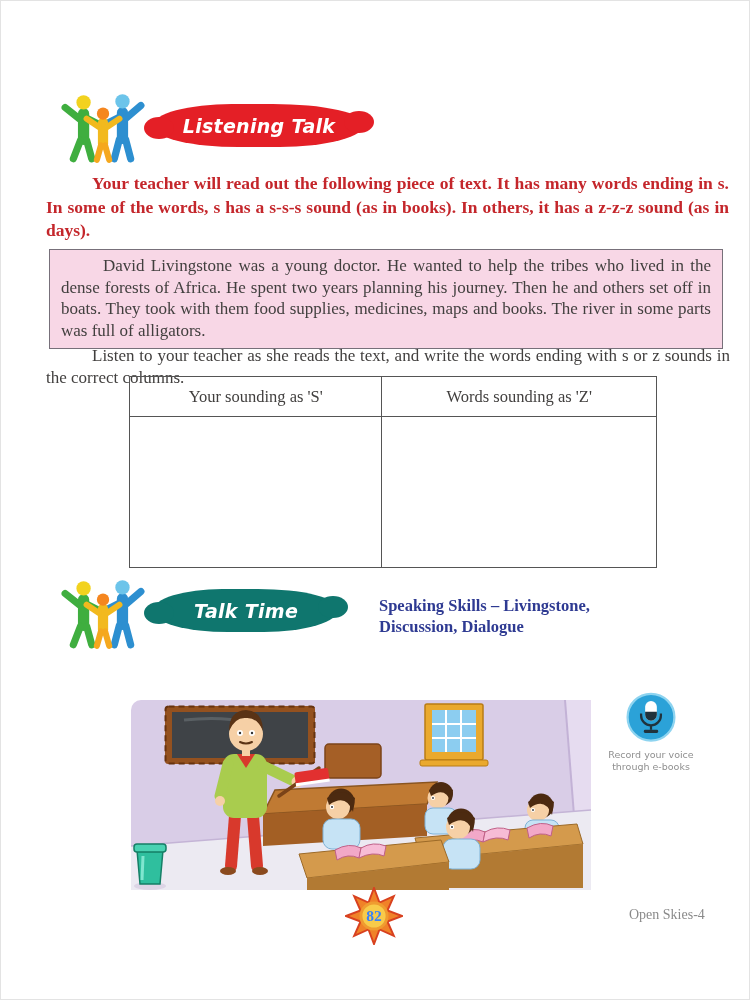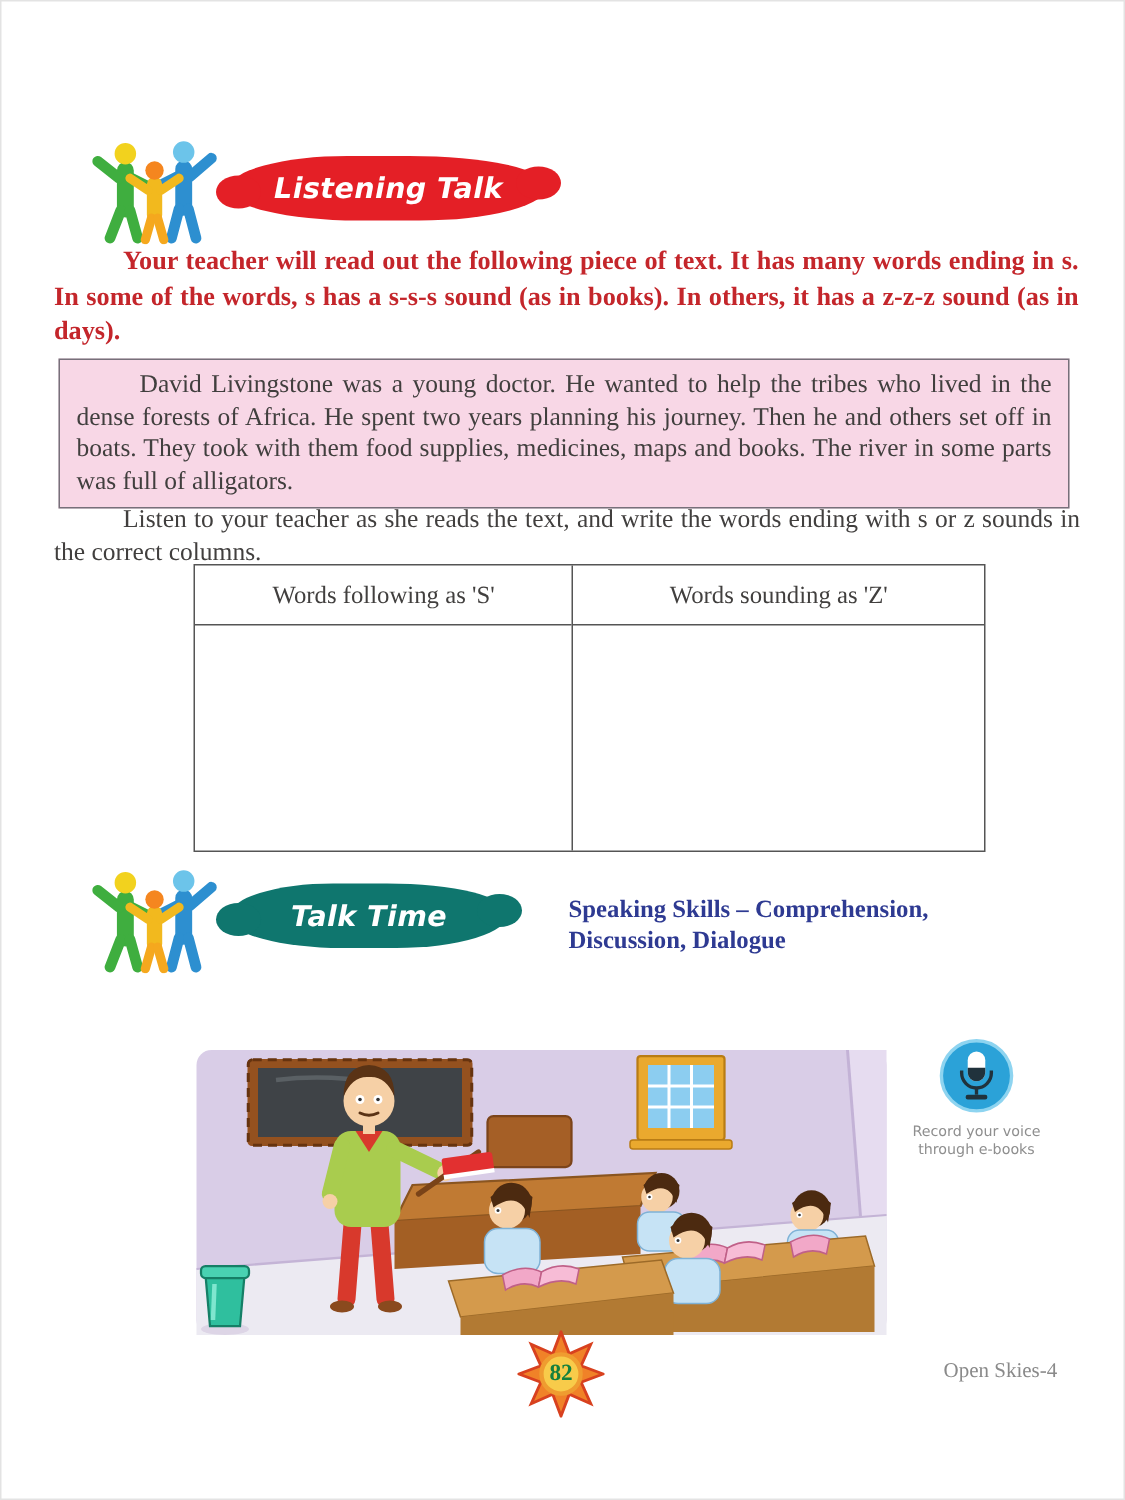--- a/index.html
+++ b/index.html
@@ -23,21 +23,21 @@
   .badge::before{width:30px;height:22px;left:-9px;top:13px;}
   .badge::after{width:30px;height:22px;right:-9px;top:7px;}
   .badge .lbl{position:relative;z-index:2;}
   .badge-listening{left:152px;top:103px;width:212px;height:43px;background:#e41f26;}
   .badge-talk{left:152px;top:588px;width:186px;height:43px;background:#0f766e;}
   
   .skill-heading{position:absolute;font-weight:bold;font-size:16.5px;white-space:nowrap;}
   .heading-listening{left:378px;top:117px;color:#c4262b;}
   .heading-talk{left:378px;top:594px;color:#2e3a92;line-height:21px;white-space:normal;width:320px;}
   
-  .para{position:absolute;margin:0;text-align:justify;}
+  .para{position:absolute;margin:10px;text-align:justify;}
   .red-intro{left:35px;top:161px;width:683px;color:#c4262b;font-weight:bold;font-size:17.5px;line-height:23.5px;text-indent:46px;}
   .passage-box{
     left:38px;top:238px;width:650px;background:#f8d7e6;border:1px solid #77707a;
     padding:5px 11px 7px 11px;color:#413f3e;font-size:17px;line-height:21.5px;text-indent:42px;
   }
   .instruction{left:35px;top:334px;width:684px;color:#413f3e;font-size:17px;line-height:22px;text-indent:46px;}
   .green-intro{left:35px;top:650px;width:692px;color:#2e8b57;font-weight:bold;font-size:17.5px;line-height:23.5px;}
   
   .words-table{position:absolute;left:128px;top:375px;width:528px;height:192px;border:1px solid #555;box-sizing:border-box;}
   .t-col{position:absolute;top:0;bottom:0;box-sizing:border-box;}
@@ -46,21 +46,21 @@
   .t-head{height:39px;line-height:39px;text-align:center;border-bottom:1px solid #555;color:#413f3e;font-size:16.5px;}
   .t-body{position:absolute;top:39px;left:0;right:0;bottom:0;}
   
   .classroom{position:absolute;left:128px;top:697px;width:464px;height:196px;}
   
   .mic-wrap{position:absolute;left:596px;top:691px;width:108px;text-align:center;}
   .mic-wrap svg{display:block;margin:0 auto;}
   .mic-caption{margin-top:3px;font-family:"DejaVu Sans", sans-serif;font-weight:normal;font-size:9.5px;line-height:11.5px;color:#8f8f8f;}
   
   .star-wrap{position:absolute;left:344px;top:886px;width:58px;height:58px;}
-  .star-num{position:absolute;left:0;top:20px;width:100%;text-align:center;font-weight:bold;font-size:15.5px;color:#15803d;}
+  .star-num{position:absolute;left:0;top:20px;width:100%;text-align:center;font-weight:bold;font-size:15.5px;color:#3b82f6;}
   .book-title{position:absolute;left:628px;top:906px;color:#8a8a8a;font-size:14px;}
 </style>
 </head>
 <body>
 
 <div class="page">
 
   <svg class="people people-1" viewBox="0 0 84 70">
     <g stroke-linecap="round">
       <line x1="24" y1="22" x2="24" y2="47" stroke="#3fae3f" stroke-width="11"></line>
@@ -90,21 +90,21 @@
 
 
   <p class="para red-intro">Your teacher will read out the following piece of text. It has many words ending in s. In some of the words, s has a s-s-s sound (as in books). In others, it has a z-z-z sound (as in days).</p>
 
   <p class="para passage-box">David Livingstone was a young doctor. He wanted to help the tribes who lived in the dense forests of Africa. He spent two years planning his journey. Then he and others set off in boats. They took with them food supplies, medicines, maps and books. The river in some parts was full of alligators.</p>
 
   <p class="para instruction">Listen to your teacher as she reads the text, and write the words ending with s or z sounds in the correct columns.</p>
 
   <div class="words-table">
     <div class="t-col t-col-s">
-      <div class="t-head">Words following as 'S'</div>
+      <div class="t-head">Your sounding as 'S'</div>
       <div class="t-body"></div>
     </div>
     <div class="t-col t-col-z">
       <div class="t-head">Words sounding as 'Z'</div>
       <div class="t-body"></div>
     </div>
   </div>
 
   <svg class="people people-2" viewBox="0 0 84 70">
     <g stroke-linecap="round">
@@ -127,21 +127,21 @@
       <line x1="45" y1="53" x2="49" y2="67" stroke="#f5a81e" stroke-width="6"></line>
       <circle cx="43" cy="22" r="6" fill="#f5861f"></circle>
     </g>
   </svg>
 
   <div class="badge badge-talk">
     <span class="lbl">Talk Time</span>
   </div>
 
   <div class="skill-heading heading-talk">
-    <div>Speaking Skills – Comprehension,</div>
+    <div>Speaking Skills – Livingstone,</div>
     <div>Discussion, Dialogue</div>
   </div>
 
 
   <svg class="classroom" viewBox="0 0 464 196">
     <rect x="2" y="2" width="460" height="190" rx="10" fill="#d9cde7"></rect>
     <polygon points="436,2 462,2 462,112 446,130" fill="#e6dcf0"></polygon>
     <line x1="436" y1="2" x2="446" y2="130" stroke="#c3b2d6" stroke-width="2"></line>
     <path d="M2,148 L462,112 L462,192 L2,192 Z" fill="#eceaf2"></path>
     <line x1="2" y1="148" x2="462" y2="112" stroke="#c4b4d6" stroke-width="1.5"></line>

